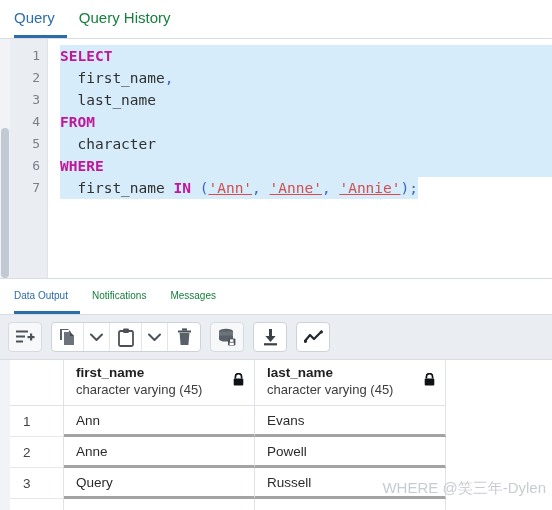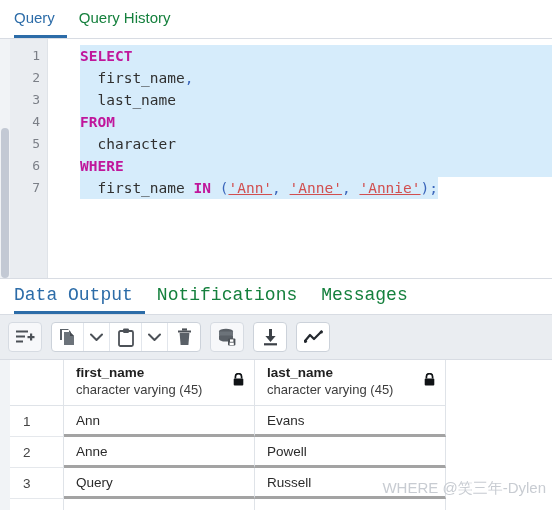--- a/index.html
+++ b/index.html
@@ -83,21 +83,20 @@
     font-size: 13px;
     color: #7b7f87;
     box-sizing: border-box;
   }
   .code {
     flex: 1 1 auto;
     padding-top: 6px;
     position: relative;
     overflow: hidden;
     background: #ffffff;
-    margin-left: 20px;
   }
   .code .cl {
     height: 22px;
     line-height: 22px;
     font-family: "DejaVu Sans Mono", monospace;
     font-size: 14.5px;
     white-space: pre;
     color: #303030;
     padding-left: 12px;
   }
@@ -119,21 +118,21 @@
   .bottom-tabbar {
     height: 37px;
     border-top: 1px solid #d8dce3;
     border-bottom: 1px solid #d8dce3;
     background: #ffffff;
     display: flex;
     align-items: stretch;
     padding-left: 14px;
     box-sizing: border-box;
   }
-  .bottom-tabbar .tab { font-size: 18px; font-family: Liberation Mono, monospace; }
+  .bottom-tabbar .tab { font-size: 10px; }
 
   .toolbar {
     height: 45px;
     background: #eaedf1;
     border-bottom: 1px solid #d8dce3;
     display: flex;
     align-items: center;
     padding: 0 8px;
     box-sizing: border-box;
   }

